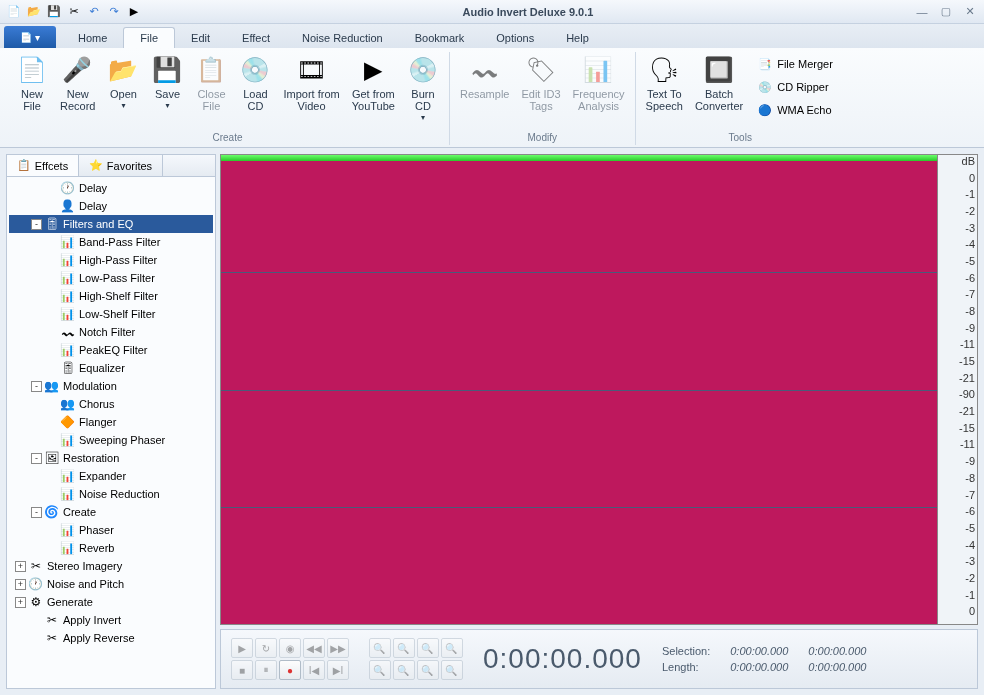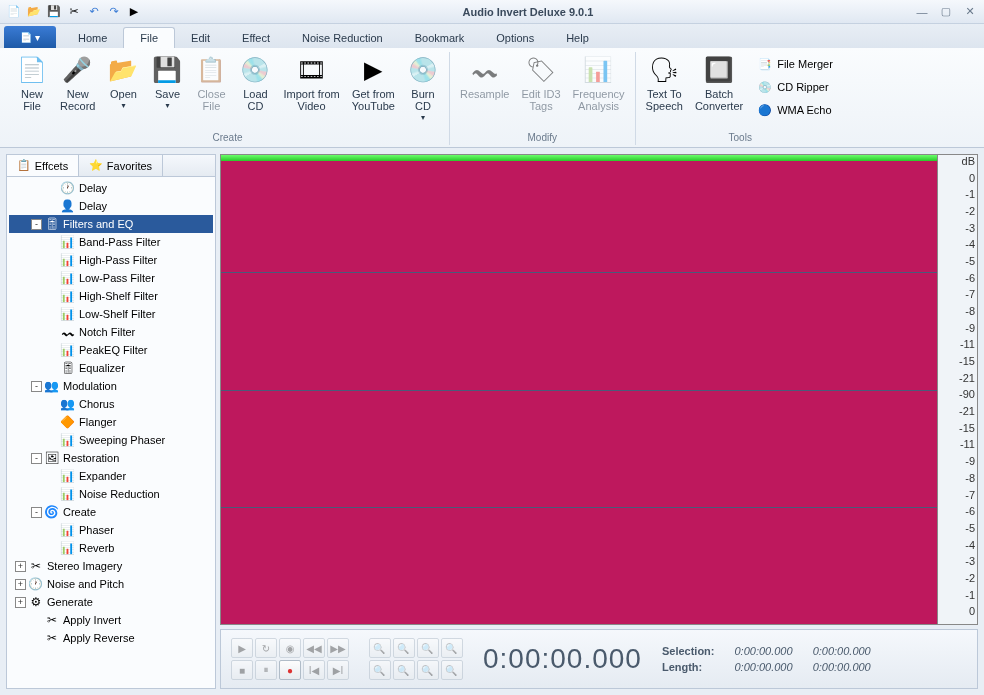--- a/index.html
+++ b/index.html
@@ -59,21 +59,21 @@
 .wave-timeline .tick { position:absolute; top:2px; }
 
 
 .transport { height:60px; background:linear-gradient(#f5f8fc,#e5ebf2); border:1px solid #bcc8d8; margin-top:4px; display:flex; align-items:center; padding:4px 10px; gap:20px; }
 .tbtn-group { display:flex; gap:2px; }
 .tbtn-col { display:flex; flex-direction:column; gap:2px; }
 .tbtn { width:22px; height:20px; background:linear-gradient(#fdfdfd,#e8ecf0); border:1px solid #b0bcc8; border-radius:2px; display:flex; align-items:center; justify-content:center; cursor:pointer; font-size:10px; color:#555; }
 .tbtn.disabled { opacity:0.5; cursor:default; }
 .timecode { font-size:28px; color:#4a5a6c; font-family:"Segoe UI",sans-serif; letter-spacing:1px; }
 .sel-info { display:grid; grid-template-columns:auto auto auto; gap:4px 20px; font-size:10px; color:#4a5a6c; font-family:"Courier New",monospace; }
-.sel-info .lbl { font-weight:bold; }
+.sel-info .lbl { font-weight:normal; }
 .dropdown-arrow { font-size:8px; margin-top:2px; }
 </style>
 </head>
 <body>
 
 <div class="titlebar">
   <div class="qat">
     <span>📄</span>
     <span>📂</span>
     <span>💾</span>

